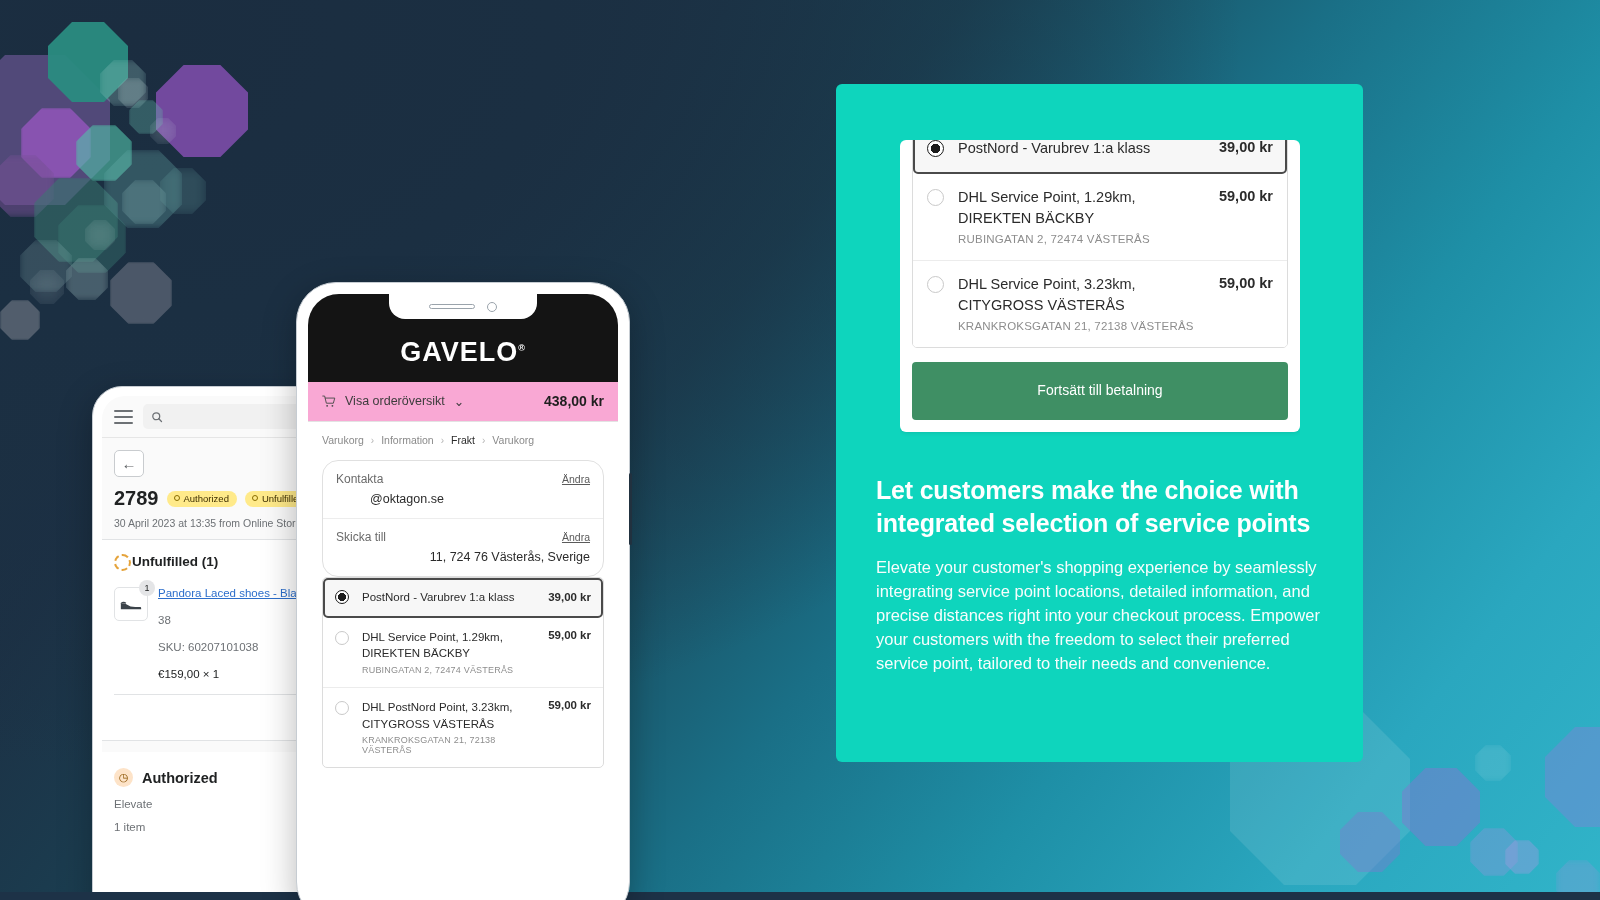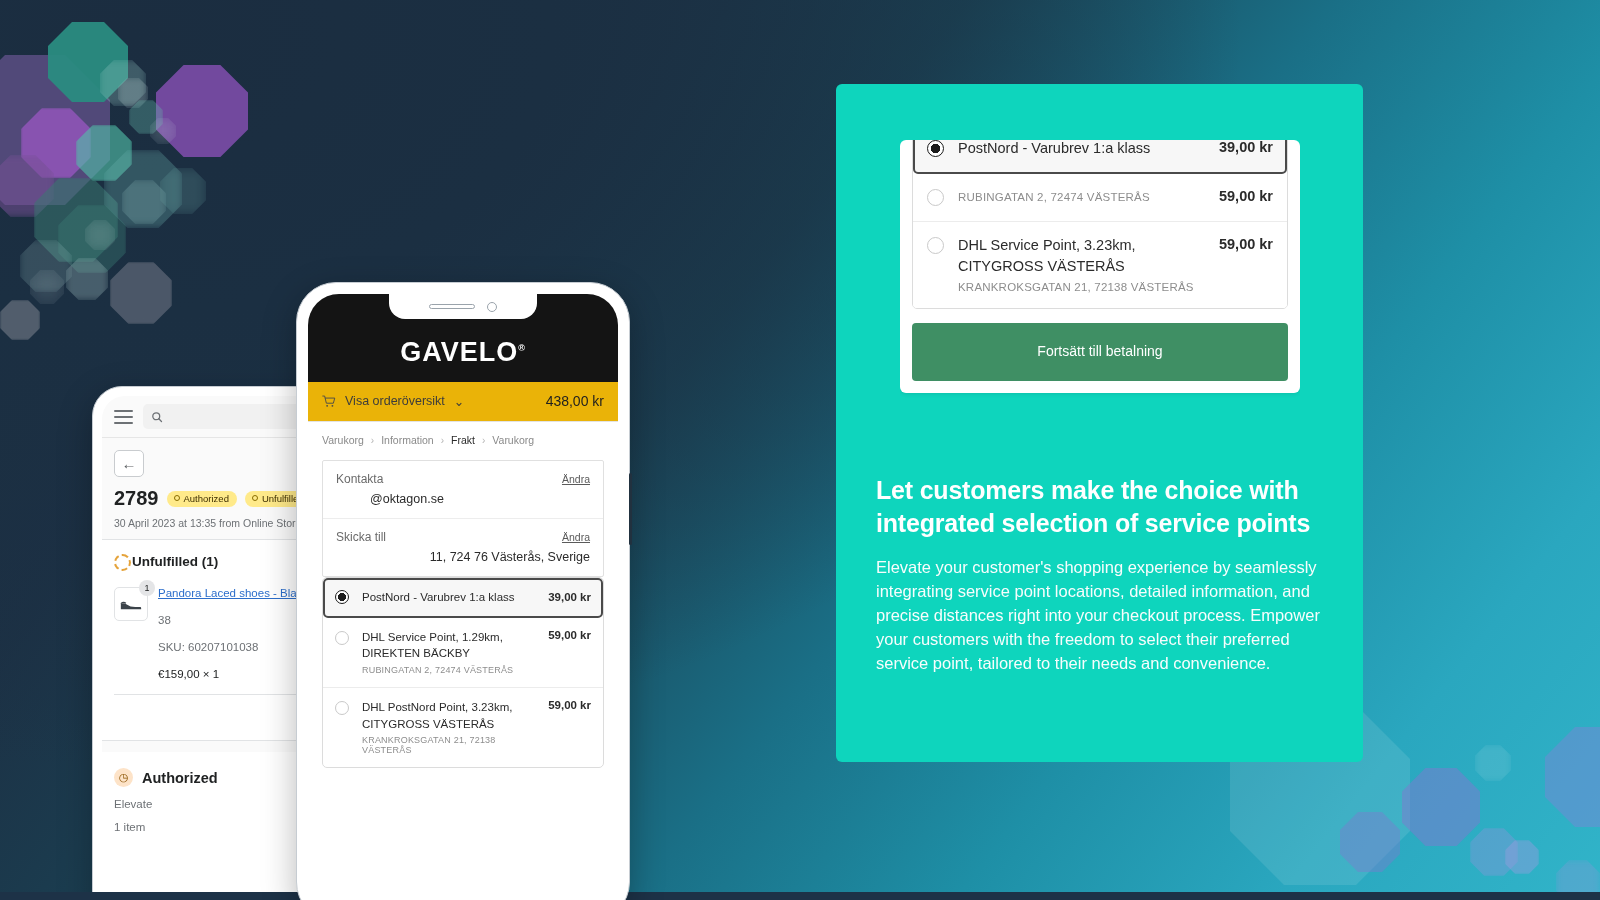--- a/index.html
+++ b/index.html
@@ -250,34 +250,34 @@
     padding-bottom: 14px;
     position: relative;
   }
   .store-logo {
     color: #fff; font-size: 27px; font-weight: bold;
     letter-spacing: 1px; position: relative;
   }
   .store-logo .reg { font-size: 9px; vertical-align: super; }
   .cart-bar {
     display: flex; align-items: center;
-    background: #eab308;
+    background: #f9a8d4;
     border-bottom: 1px solid #e3e3e3;
     padding: 11px 14px 12px 14px;
   }
   .cart-left { display: flex; align-items: center; gap: 9px; flex: 1 1 auto; }
   .cart-label { font-size: 12.5px; color: #3c3c3c; }
-  .cart-total { font-size: 14px; font-weight: normal; color: #1f1f1f; }
+  .cart-total { font-size: 14px; font-weight: bold; color: #1f1f1f; }
   .crumbs { display: flex; align-items: center; gap: 7px; padding: 12px 14px 10px 14px; }
   .crumb { font-size: 10.5px; color: #8a8a8a; }
   .crumb.active { color: #2b2b2b; font-weight: normal; }
   .crumb-sep { font-size: 10px; color: #b5b5b5; }
   .info-card {
     margin: 4px 14px 0 14px;
-    border: 1px solid #e0e0e0; border-radius: 2px;
+    border: 1px solid #e0e0e0; border-radius: 16px;
     overflow: hidden;
   }
   .info-row { padding: 11px 13px 12px 13px; }
   .info-row + .info-row { border-top: 1px solid #ededed; }
   .info-top { display: flex; align-items: baseline; }
   .info-label { font-size: 12px; color: #6a6a6a; flex: 1 1 auto; }
   .info-edit { font-size: 10.5px; color: #5a5a5a; text-decoration: underline; }
   .info-value { font-size: 12.5px; color: #2b2b2b; margin-top: 6px; padding-left: 34px; }
   .info-value.right { text-align: right; padding-left: 0; }
   .sec-title {
@@ -362,20 +362,21 @@
             <span class="radio on"></span>
             <div class="ship-body">
               <div class="ship-title">PostNord - Varubrev 1:a klass</div>
             </div>
             <div class="ship-price">39,00 kr</div>
           </div>
 
           <div class="ship-row">
             <span class="radio"></span>
             <div class="ship-body">
+              <div class="ship-title">DHL Service Point, 1.29km, DIREKTEN BÄCKBY</div>
               <div class="ship-addr">RUBINGATAN 2, 72474 VÄSTERÅS</div>
             </div>
             <div class="ship-price">59,00 kr</div>
           </div>
 
           <div class="ship-row">
             <span class="radio"></span>
             <div class="ship-body">
               <div class="ship-title">DHL Service Point, 3.23km, CITYGROSS VÄSTERÅS</div>
               <div class="ship-addr">KRANKROKSGATAN 21, 72138 VÄSTERÅS</div>

